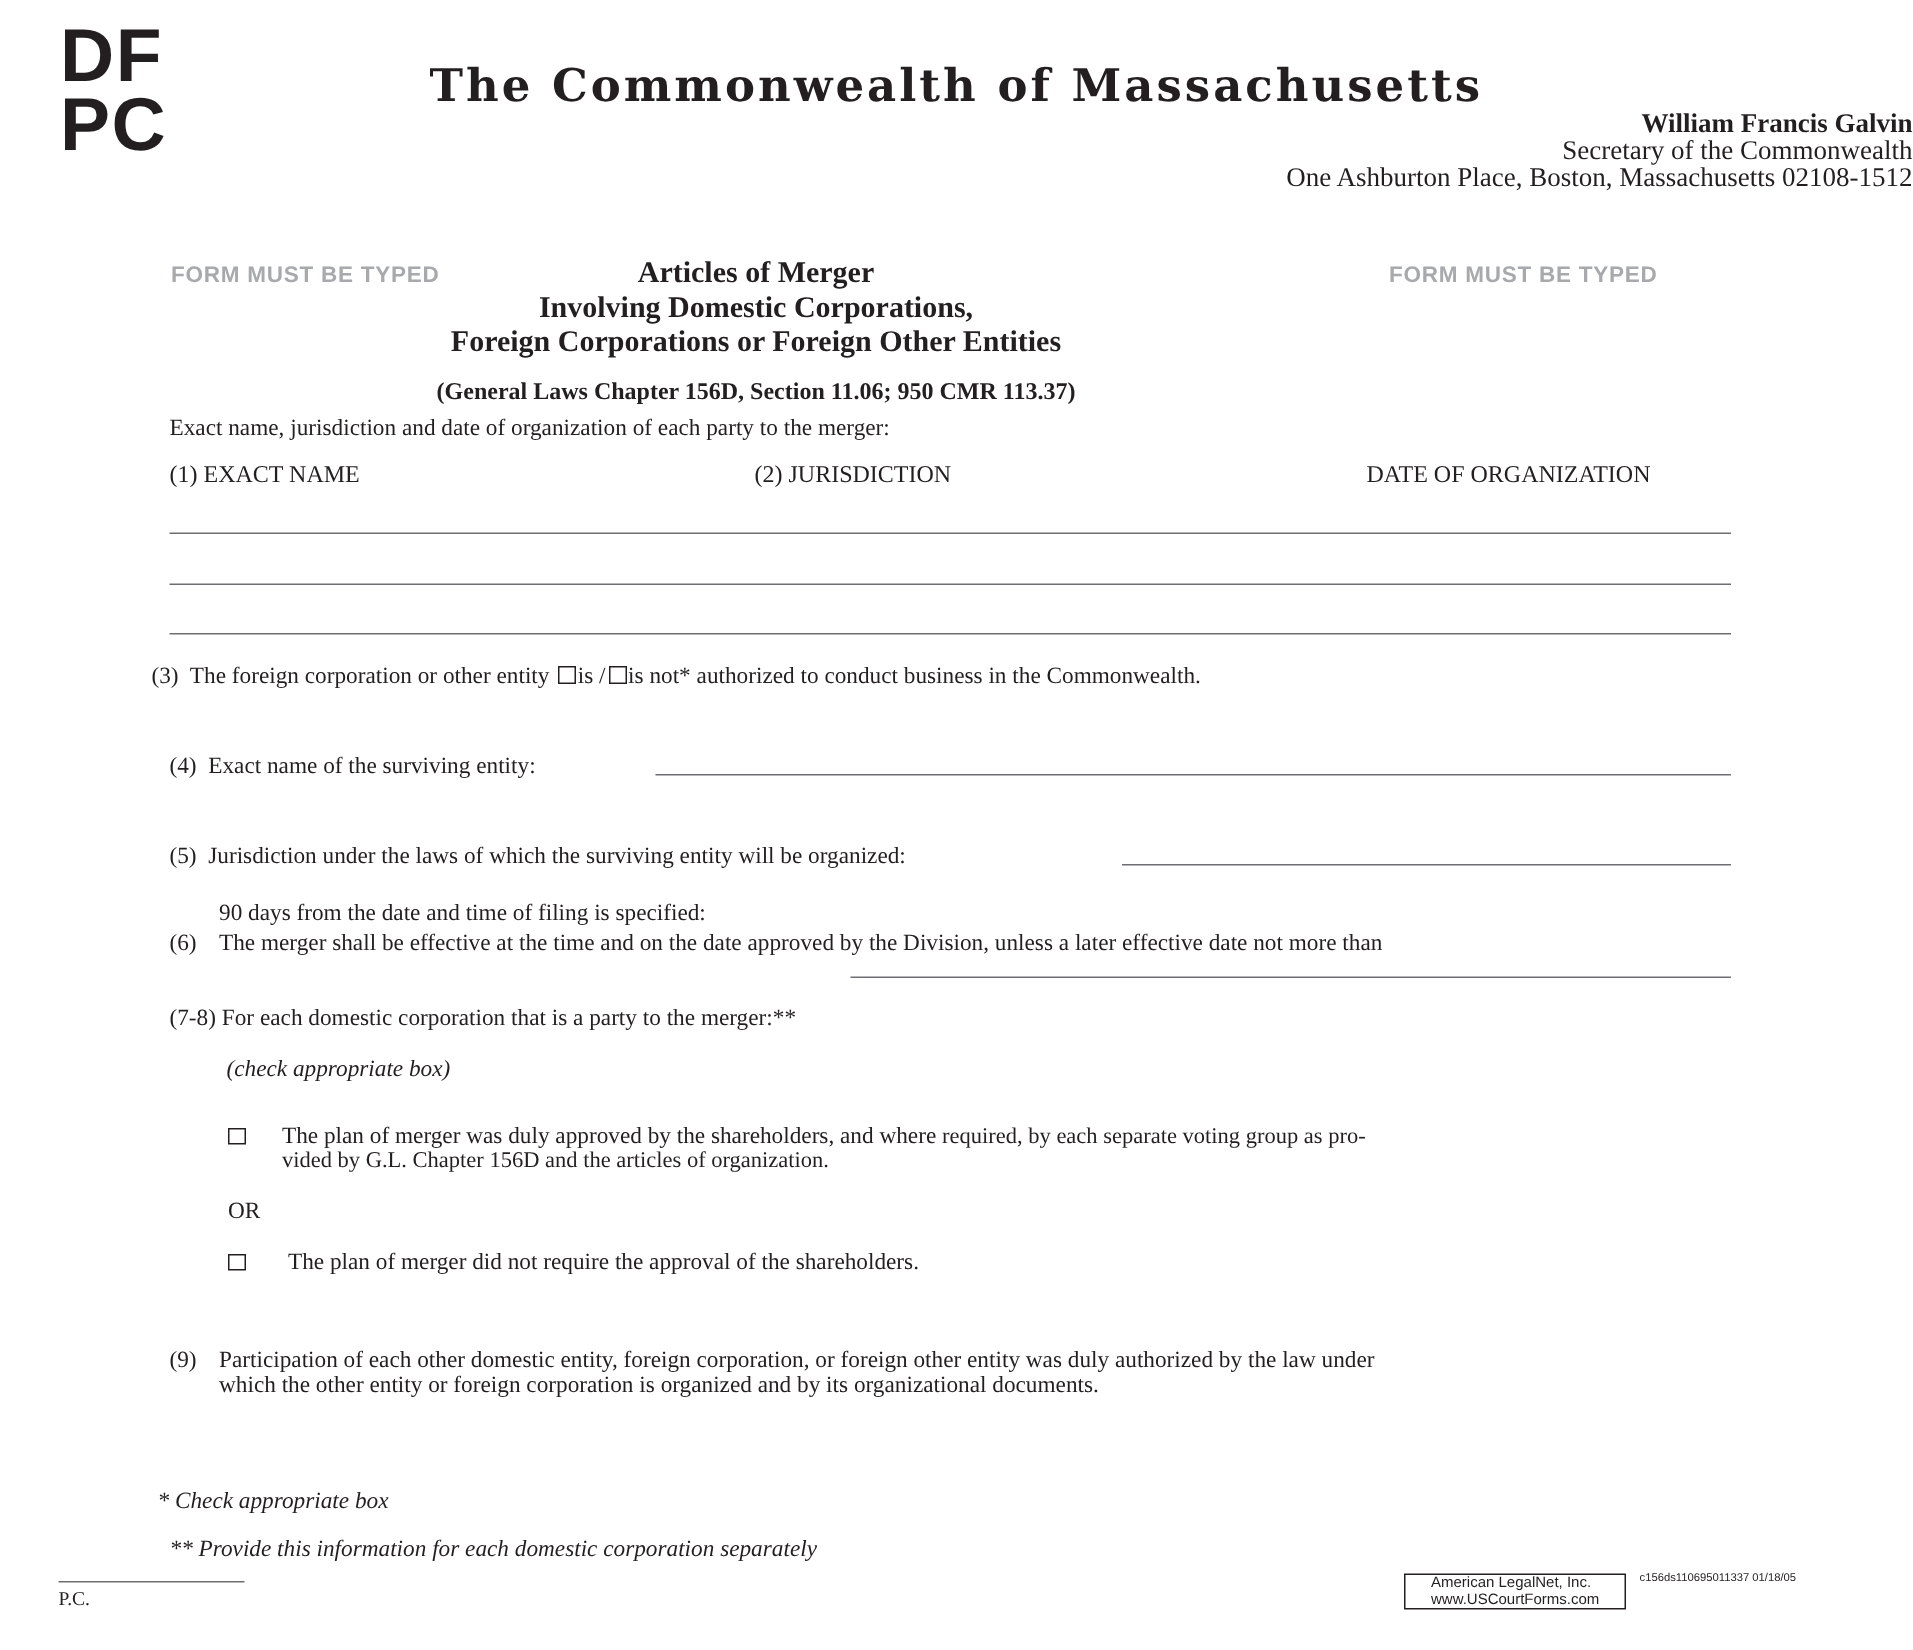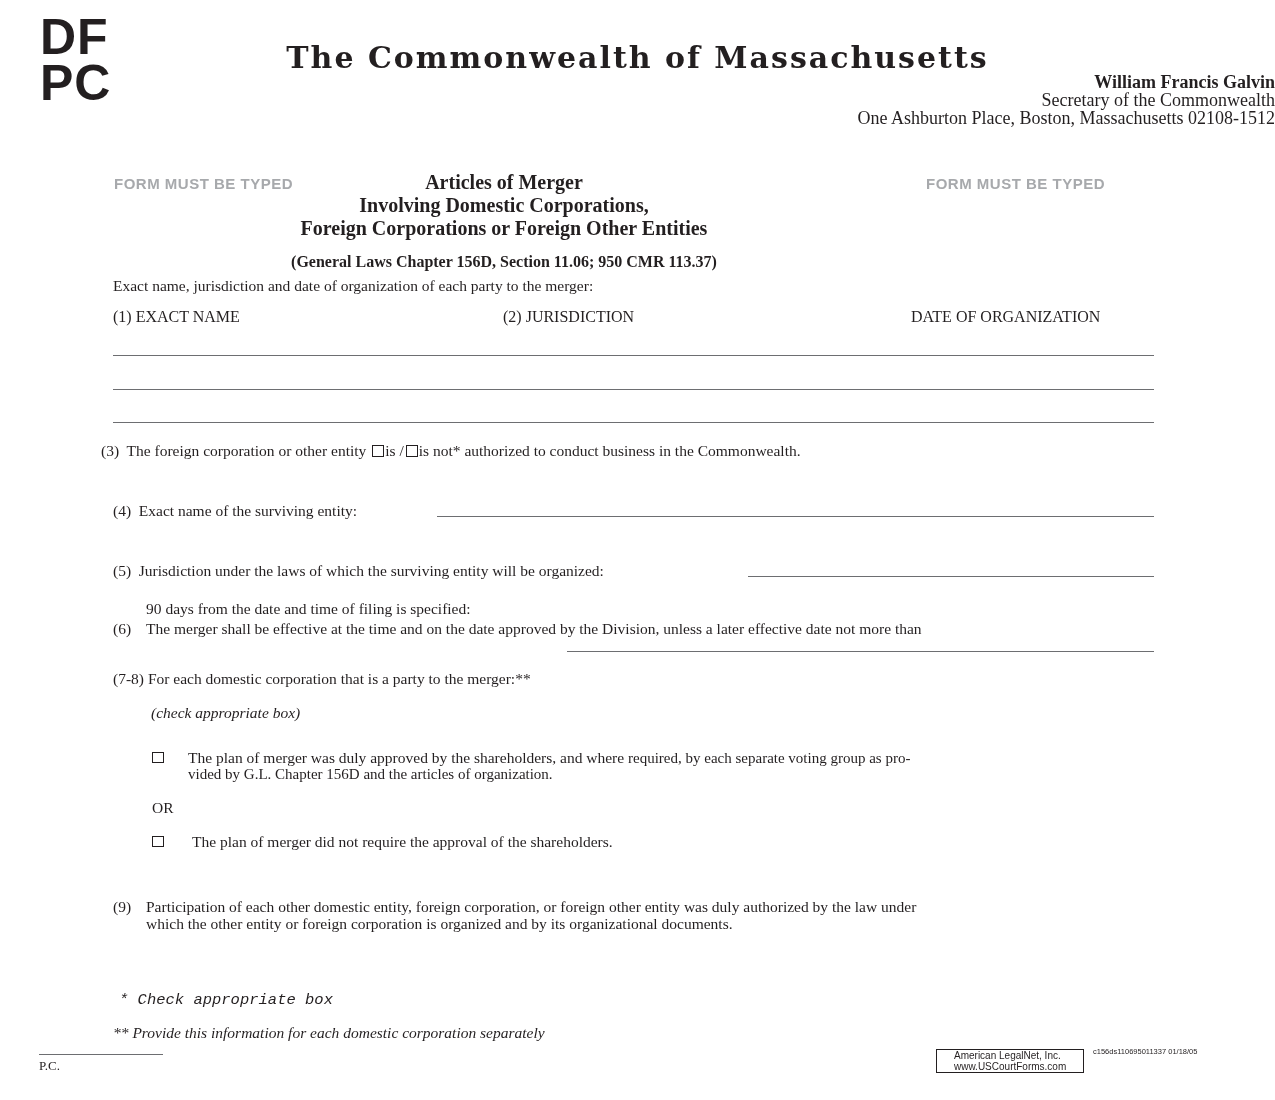--- a/index.html
+++ b/index.html
@@ -118,21 +118,21 @@
 
 <div class="abs body-text" style="left:152px; top:799px;">OR</div>
 
 <div class="checkbox" style="left:152px; top:836px;"></div>
 <div class="abs body-text" style="left:192px; top:833px; white-space:nowrap;">The plan of merger did not require the approval of the shareholders.</div>
 
 <div class="abs body-text" style="left:113px; top:898px;">(9)</div>
 <div class="abs body-text" style="left:146px; top:898px; white-space:nowrap;">Participation of each other domestic entity, foreign corporation, or foreign other entity was duly authorized by the law under</div>
 <div class="abs body-text" style="left:146px; top:915px; white-space:nowrap;">which the other entity or foreign corporation is organized and by its organizational documents.</div>
 
-<div class="abs body-text italic" style="left:119px; top:992px;font-family:Liberation Mono, monospace;">* Check appropriate box</div>
+<div class="abs body-text italic" style="left:105px; top:992px;">* Check appropriate box</div>
 <div class="abs body-text italic" style="left:113px; top:1009px;margin-top:15px;">** Provide this information for each domestic corporation separately</div>
 
 <div class="rule" style="left:39px; top:1054px; width:124px;"></div>
 <div class="abs" style="left:39px; top:1058px; font-size:13px;">P.C.</div>
 <div class="abs footer-box">
   <div>American LegalNet, Inc.</div>
   <div>www.USCourtForms.com</div>
 </div>
 <div class="abs footer-code">c156ds110695011337 01/18/05</div>
 

